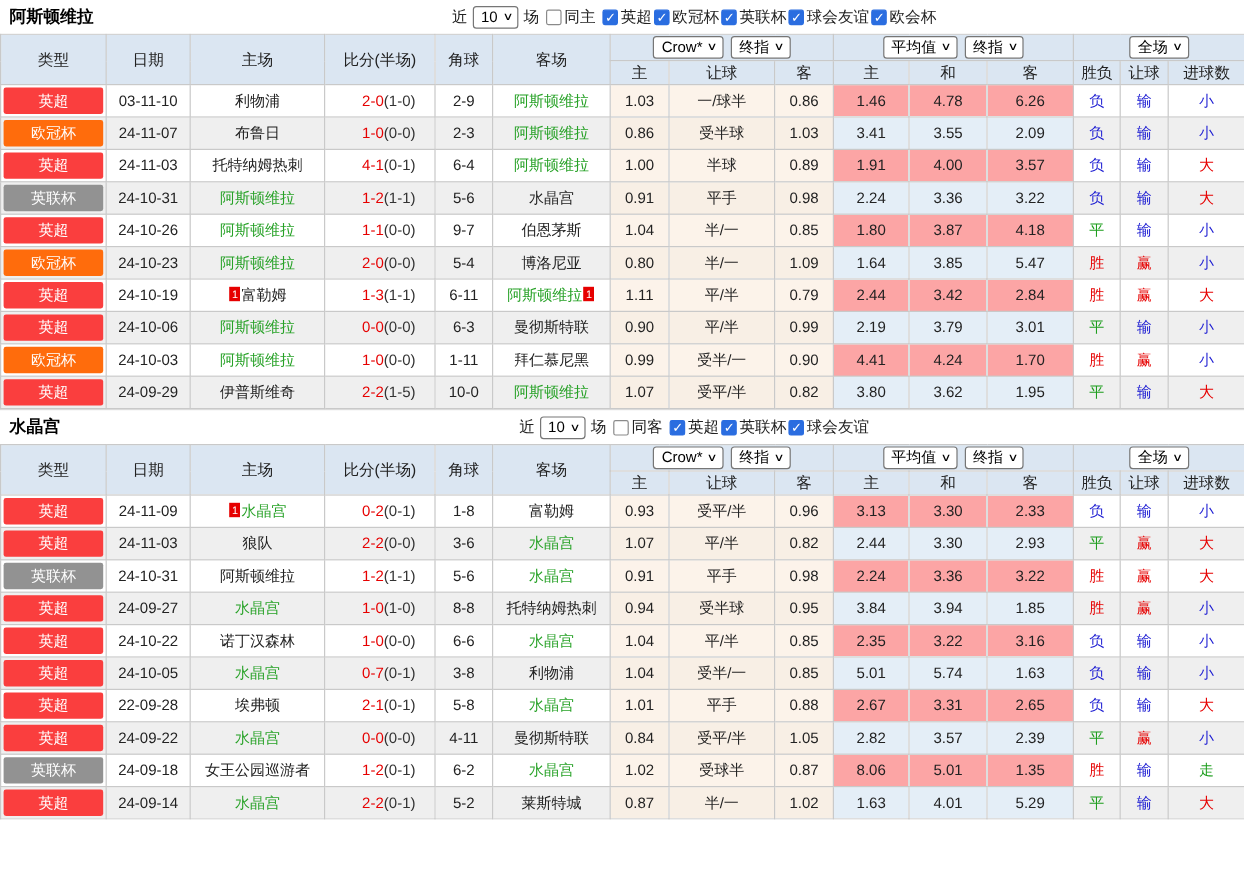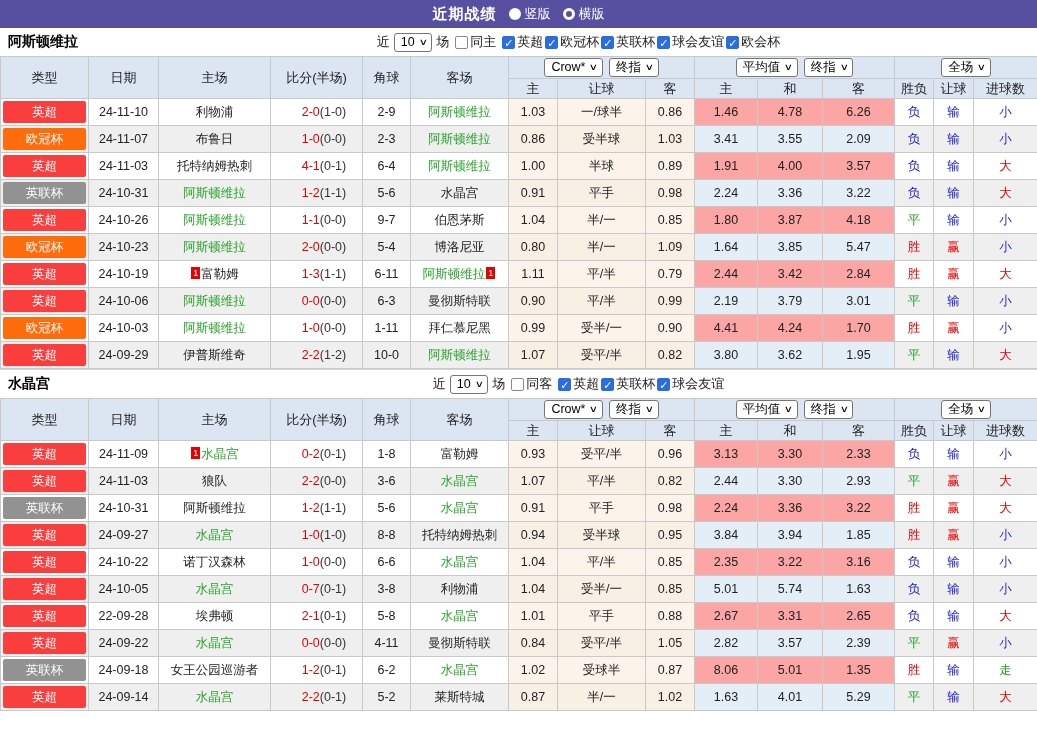--- a/index.html
+++ b/index.html
@@ -47,31 +47,20 @@
 
   .summary { text-align:center; font-size:13px; height:24px; line-height:24px; color:#333; background:#fff; }
   .summary .red { color:#e60000; }
   .section + .section { border-top:1px solid #d5d5d5; }
 </style>
 </head>
 <body>
 
 <div class="page">
 
-  <div class="topbar">
-    <span class="title">近期战绩</span>
-    <label class="radio-label">
-      <span class="radio on"></span>
-      <span>竖版</span>
-    </label>
-    <label class="radio-label">
-      <span class="radio off"></span>
-      <span>横版</span>
-    </label>
-  </div>
 
   <div class="section">
     <div class="filter-row">
       <span class="team-name">阿斯顿维拉</span>
       <div class="filters">
         <span>近</span>
         <span class="select">
             <span>10</span>
             <span class="chev">∨</span>
           </span>
@@ -168,21 +157,21 @@
           <th>胜负</th>
           <th>让球</th>
           <th>进球数</th>
         </tr>
       </thead>
       <tbody>
           <tr>
             <td>
               <span class="badge" style="background: rgb(250, 62, 62);">英超</span>
             </td>
-            <td>24-11-10</td>
+            <td>03-11-10</td>
             <td><span>利物浦</span></td>
             <td><span class="score">2-0</span><span class="half">(1-0)</span></td>
             <td>2-9</td>
             <td><span class="green">阿斯顿维拉</span></td>
             <td class="odds">1.03</td>
             <td class="odds">一/球半</td>
             <td class="odds">0.86</td>
             <td class="avg">1.46</td>
             <td class="avg">4.78</td>
             <td class="avg">6.26</td>
@@ -341,21 +330,21 @@
             <td style="color: rgb(230, 0, 0);">胜</td>
             <td style="color: rgb(230, 0, 0);">赢</td>
             <td style="color: rgb(26, 26, 210);">小</td>
           </tr>
           <tr class="alt">
             <td>
               <span class="badge" style="background: rgb(250, 62, 62);">英超</span>
             </td>
             <td>24-09-29</td>
             <td><span>伊普斯维奇</span></td>
-            <td><span class="score">2-2</span><span class="half">(1-2)</span></td>
+            <td><span class="score">2-2</span><span class="half">(1-5)</span></td>
             <td>10-0</td>
             <td><span class="green">阿斯顿维拉</span></td>
             <td class="odds">1.07</td>
             <td class="odds">受平/半</td>
             <td class="odds">0.82</td>
             <td class="avg">3.80</td>
             <td class="avg">3.62</td>
             <td class="avg">1.95</td>
             <td style="color: rgb(30, 158, 30);">平</td>
             <td style="color: rgb(26, 26, 210);">输</td>

